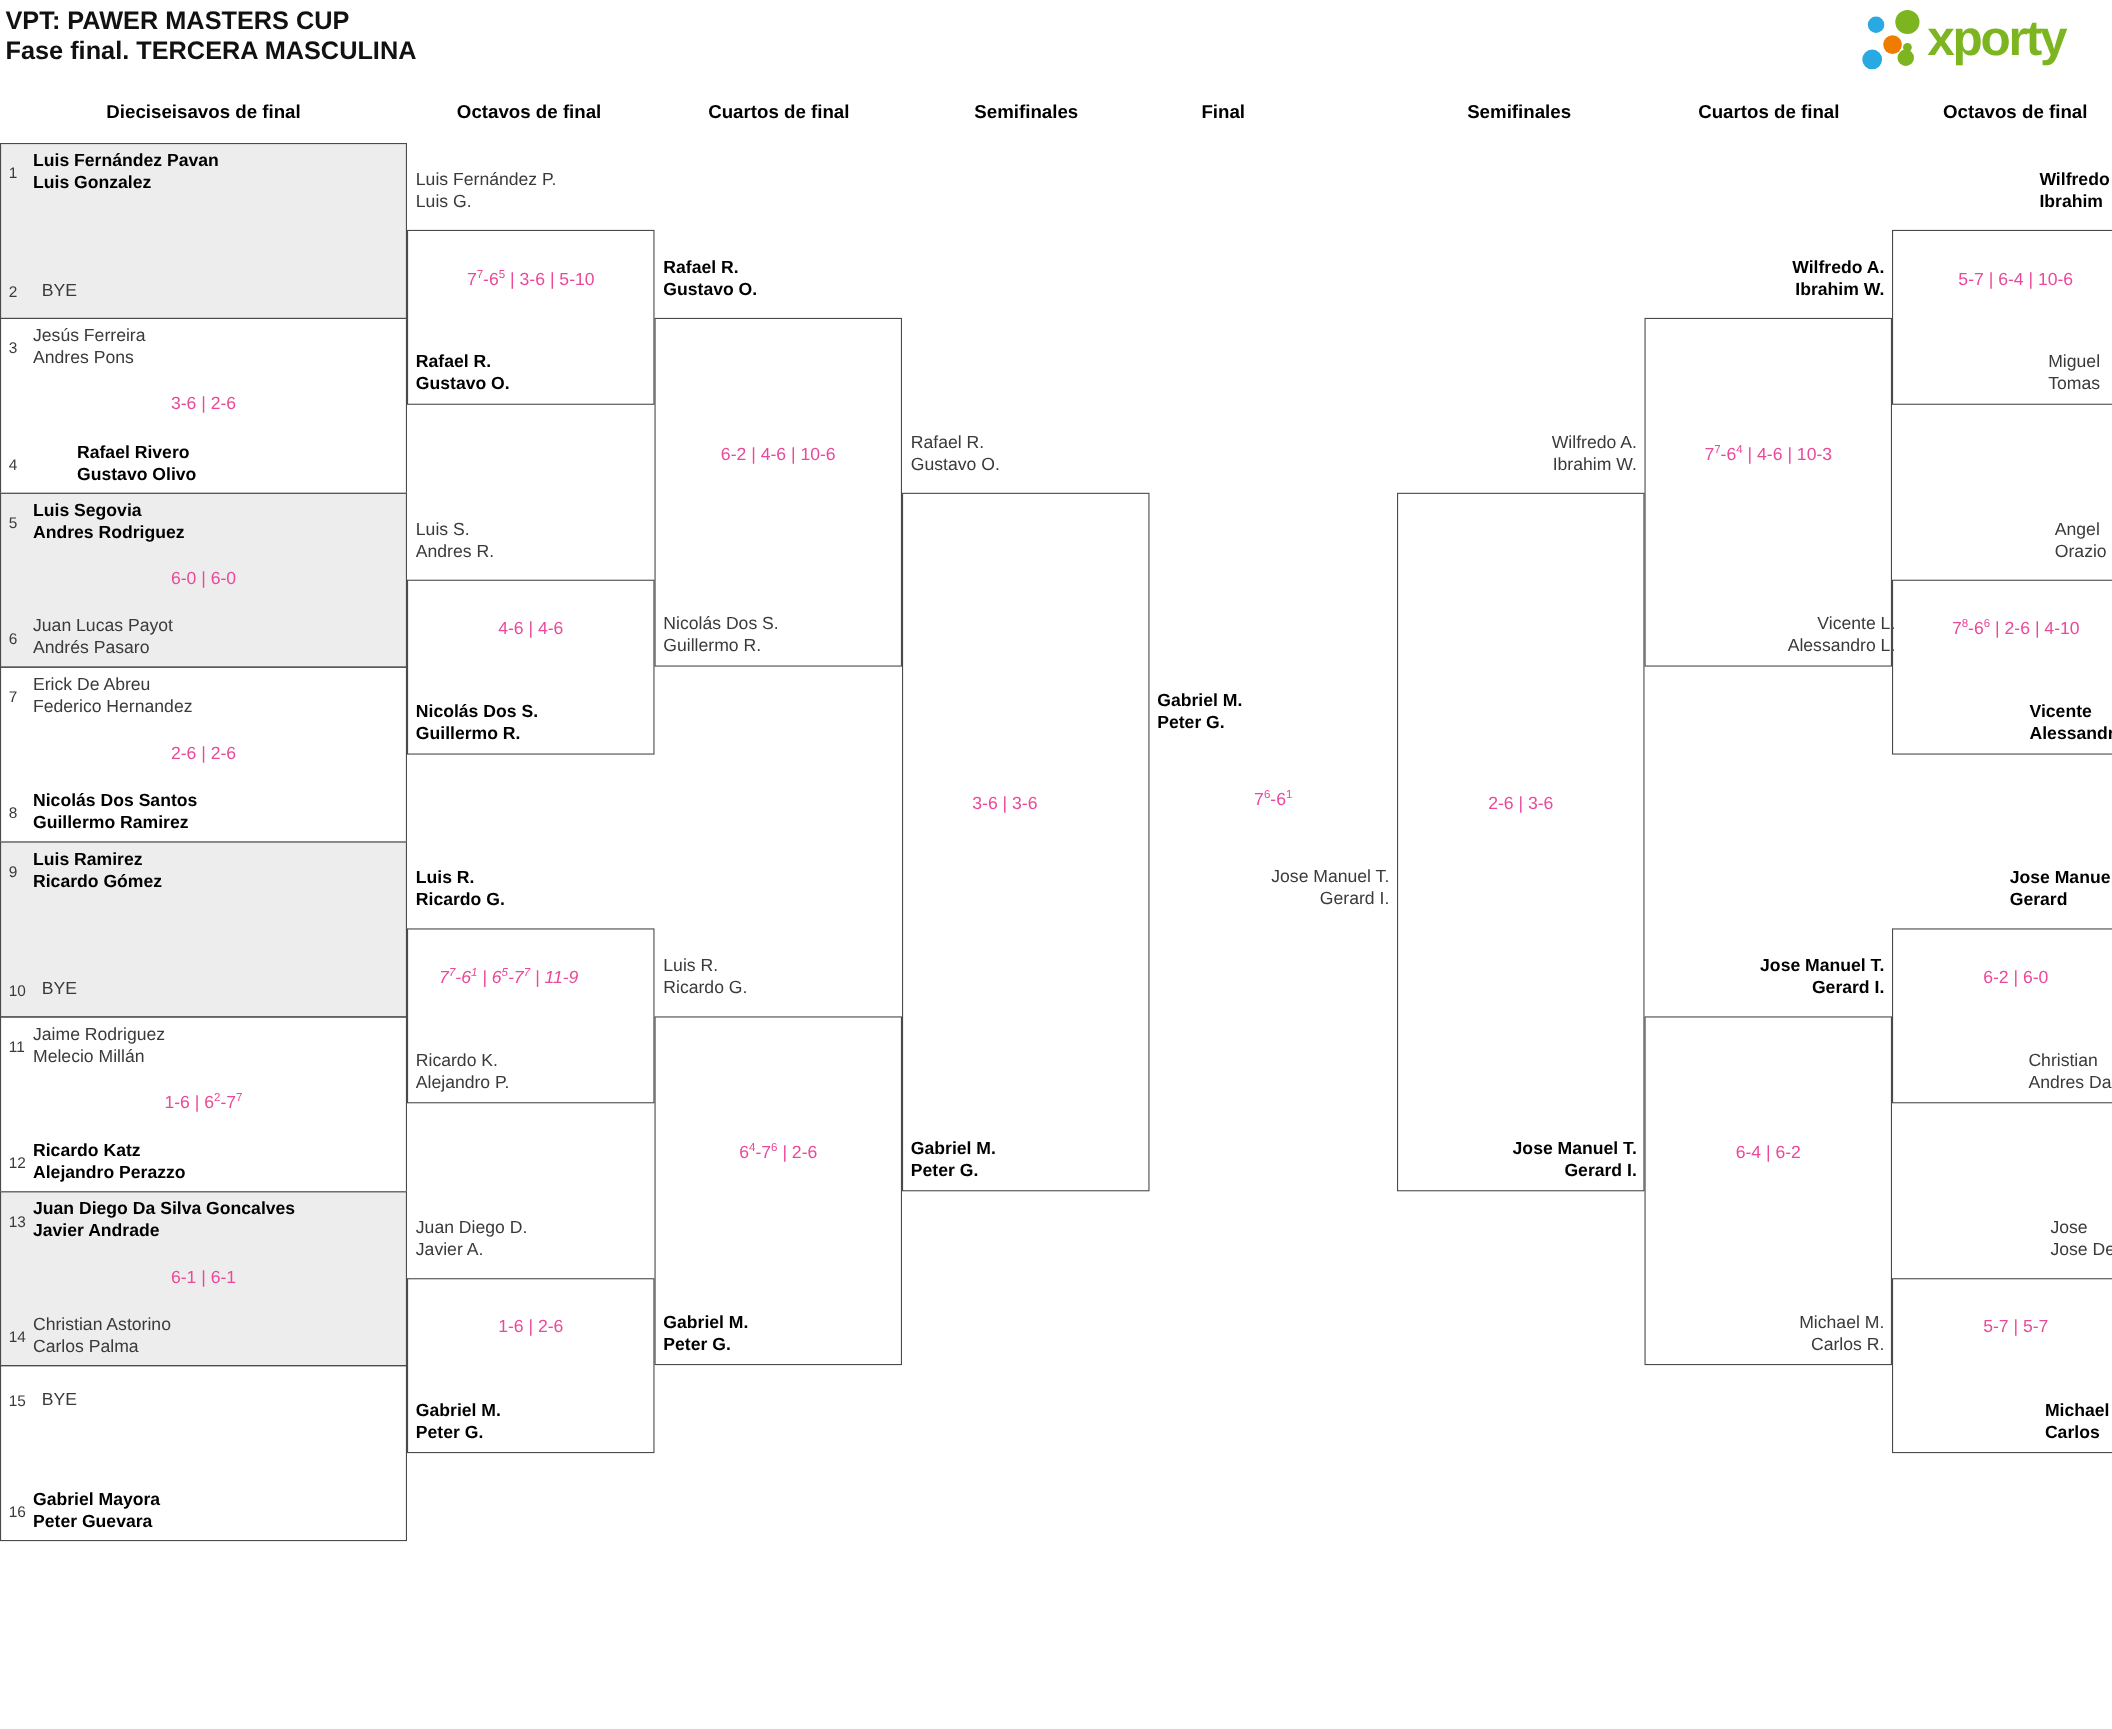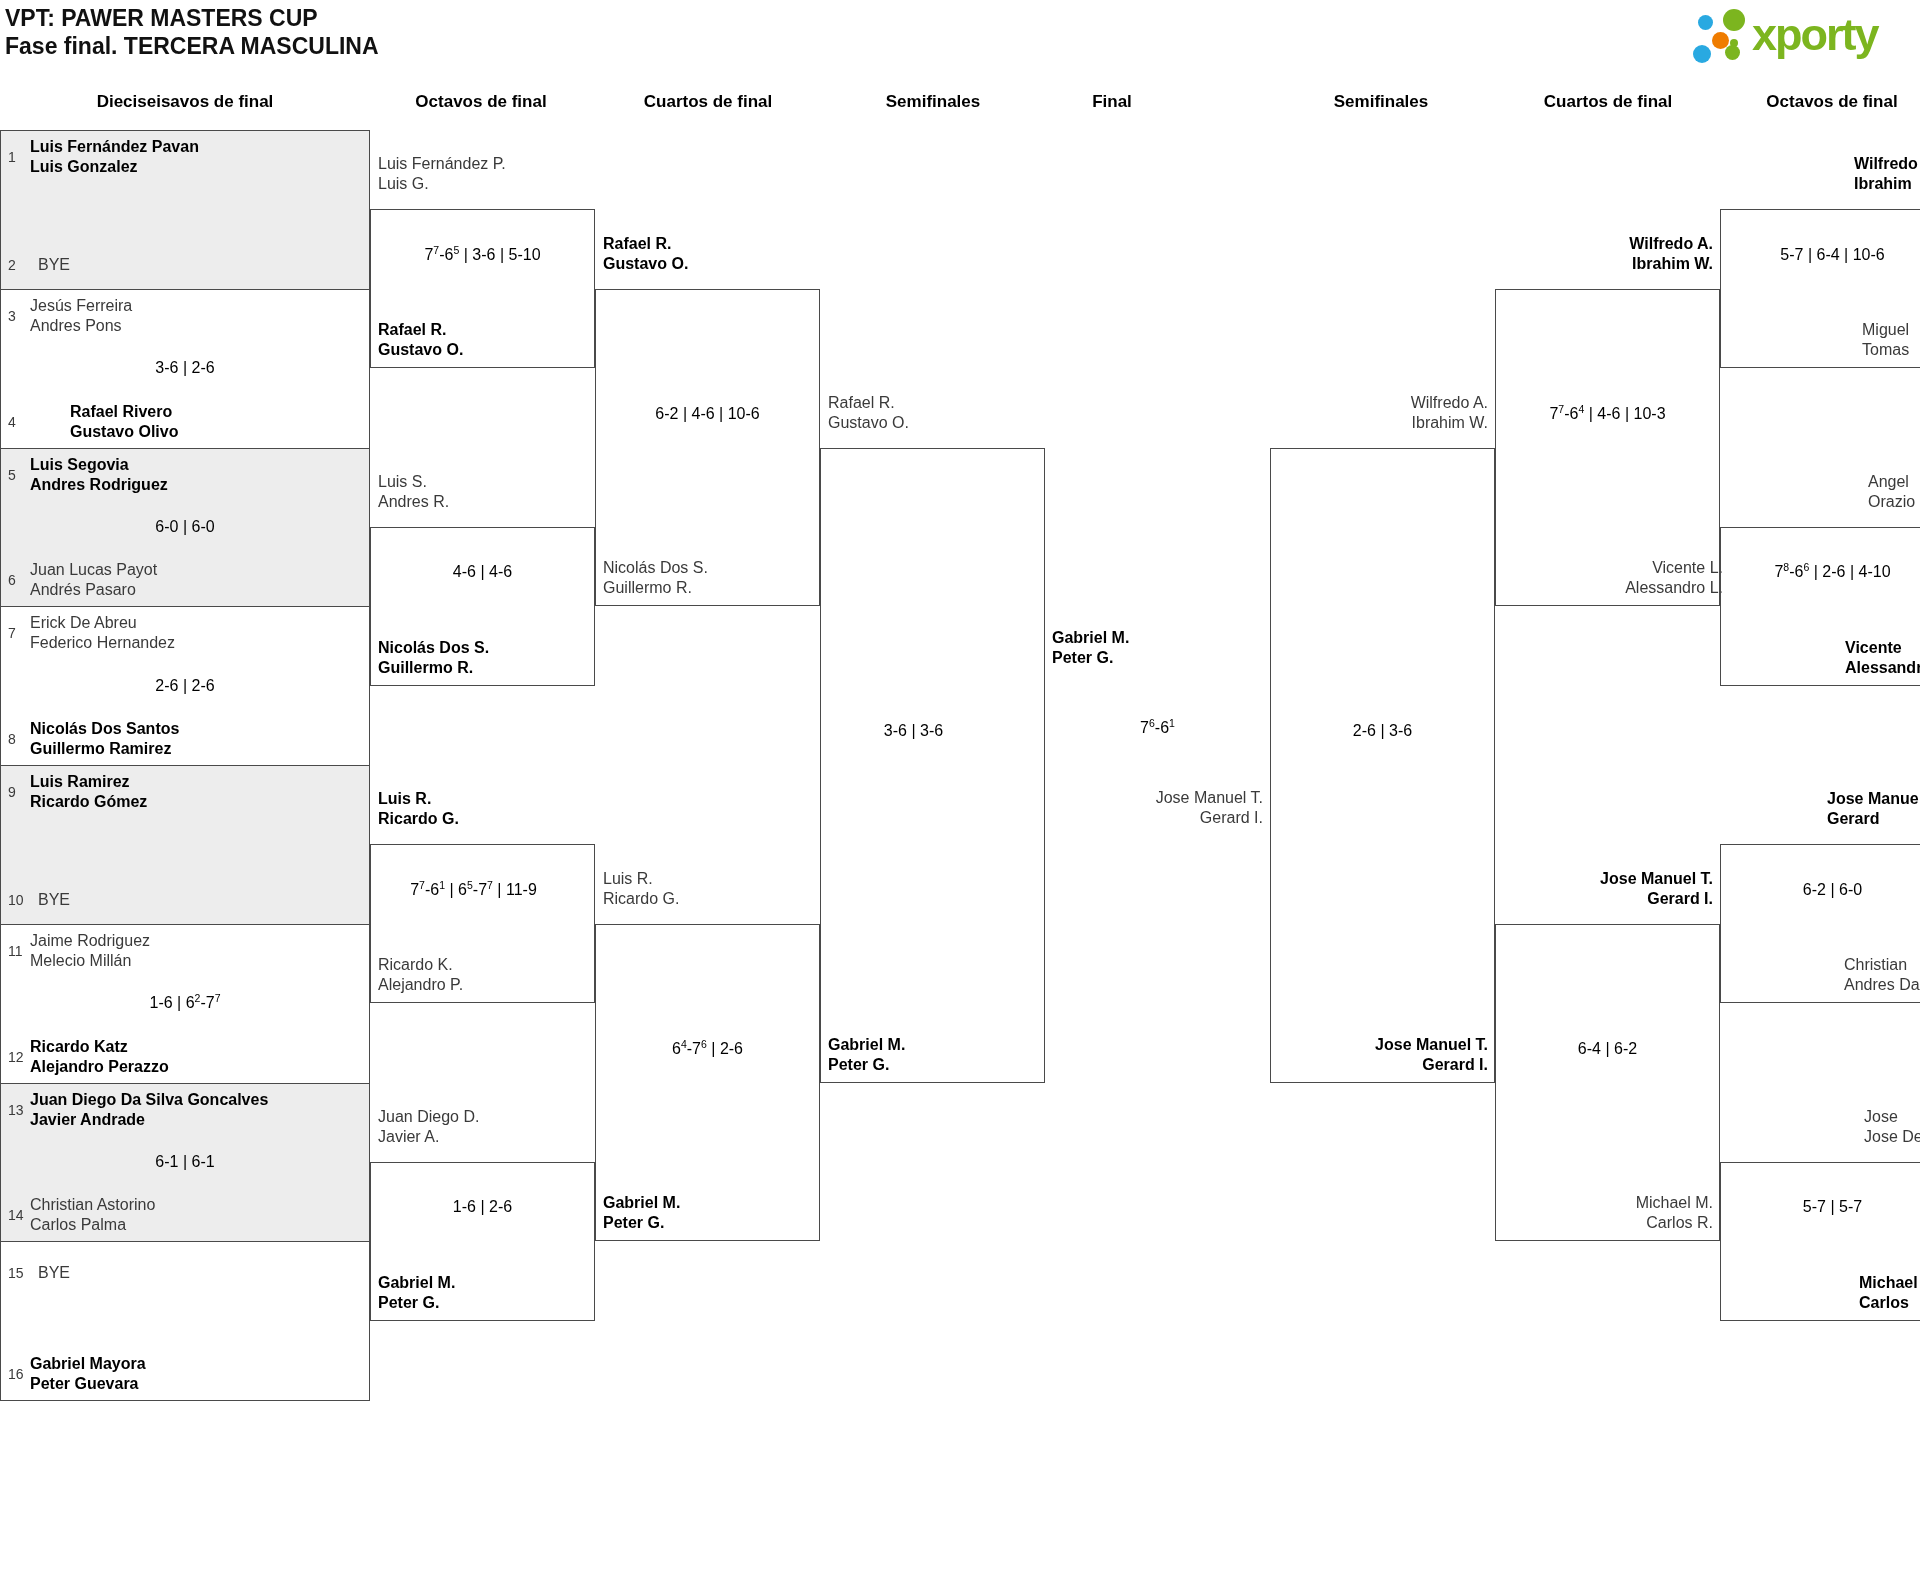--- a/index.html
+++ b/index.html
@@ -6,21 +6,21 @@
   body{
     position:relative;width:1920px;height:1572px;overflow:hidden;
     font-family:"Liberation Sans",sans-serif;color:#000;
   }
   .title{position:absolute;left:5px;top:4px;font-size:23px;line-height:28px;font-weight:700;color:#111;white-space:nowrap;}
   .round-header{position:absolute;transform:translateX(-50%);font-size:17px;font-weight:600;color:#000;white-space:nowrap;}
   .mbox{position:absolute;border:1px solid #4a4a4a;box-sizing:border-box;}
   .mbox.shaded{background:#ededed;}
   .team{position:absolute;font-size:16px;line-height:20px;color:#3a3a3a;white-space:nowrap;}
   .team.winner{font-weight:700;color:#000;}
-  .score{position:absolute;font-size:16px;line-height:21px;color:#000000;text-align:center;white-space:nowrap;}
+  .score{position:absolute;font-size:16px;line-height:21px;color:#ec4899;text-align:center;white-space:nowrap;}
   .score sup{font-size:10.5px;line-height:0;}
   .seed{position:absolute;font-size:14px;line-height:18px;color:#3a3a3a;white-space:nowrap;}
   .logo{position:absolute;left:1692px;top:8px;width:228px;height:58px;cursor:pointer;}
   .dot{position:absolute;border-radius:50%;}
   .wordmark{position:absolute;left:60px;top:-2px;font-size:45px;line-height:58px;font-weight:800;letter-spacing:-2px;color:#7cb51f;}
 </style>
 </head>
 <body>
 
 <div class="title">
@@ -96,21 +96,21 @@
     <div class="team" style="left: 378px; top: 154.375px;"><span>Luis Fernández P.</span><br><span>Luis G.</span></div>
     <div class="team winner" style="left: 378px; top: 320.125px;"><span>Rafael R.</span><br><span>Gustavo O.</span></div>
     <div class="score" style="left: 370px; width: 225px; top: 243.75px;">7<sup>7</sup>-6<sup>5</sup> | 3-6 | 5-10</div>
     <div class="mbox" style="left: 370px; top: 526.875px; width: 225px; height: 158.75px;"></div>
     <div class="team" style="left: 378px; top: 471.875px;"><span>Luis S.</span><br><span>Andres R.</span></div>
     <div class="team winner" style="left: 378px; top: 637.625px;"><span>Nicolás Dos S.</span><br><span>Guillermo R.</span></div>
     <div class="score" style="left: 370px; width: 225px; top: 561.25px;">4-6 | 4-6</div>
     <div class="mbox" style="left: 370px; top: 844.375px; width: 225px; height: 158.75px;"></div>
     <div class="team winner" style="left: 378px; top: 789.375px;"><span>Luis R.</span><br><span>Ricardo G.</span></div>
     <div class="team" style="left: 378px; top: 955.125px;"><span>Ricardo K.</span><br><span>Alejandro P.</span></div>
-    <div class="score" style="left: 383px; width: 181px; top: 878.75px;">7<sup>7</sup>-6<sup>1</sup> | 6<sup>5</sup>-7<sup>7</sup> | 11-9</div>
+    <div class="score" style="left: 372px; width: 181px; top: 878.75px; font-style: italic;">7<sup>7</sup>-6<sup>1</sup> | 6<sup>5</sup>-7<sup>7</sup> | 11-9</div>
     <div class="mbox" style="left: 370px; top: 1161.88px; width: 225px; height: 158.75px;"></div>
     <div class="team" style="left: 378px; top: 1106.88px;"><span>Juan Diego D.</span><br><span>Javier A.</span></div>
     <div class="team winner" style="left: 378px; top: 1272.62px;"><span>Gabriel M.</span><br><span>Peter G.</span></div>
     <div class="score" style="left: 370px; width: 225px; top: 1196.25px;">1-6 | 2-6</div>
     <div class="mbox" style="left: 595px; top: 288.75px; width: 225px; height: 317.5px;"></div>
     <div class="team winner" style="left: 603px; top: 233.75px;"><span>Rafael R.</span><br><span>Gustavo O.</span></div>
     <div class="team" style="left: 603px; top: 558.25px;"><span>Nicolás Dos S.</span><br><span>Guillermo R.</span></div>
     <div class="score" style="left: 595px; width: 225px; top: 402.5px;">6-2 | 4-6 | 10-6</div>
     <div class="mbox" style="left: 595px; top: 923.75px; width: 225px; height: 317.5px;"></div>
     <div class="team" style="left: 603px; top: 868.75px;"><span>Luis R.</span><br><span>Ricardo G.</span></div>

